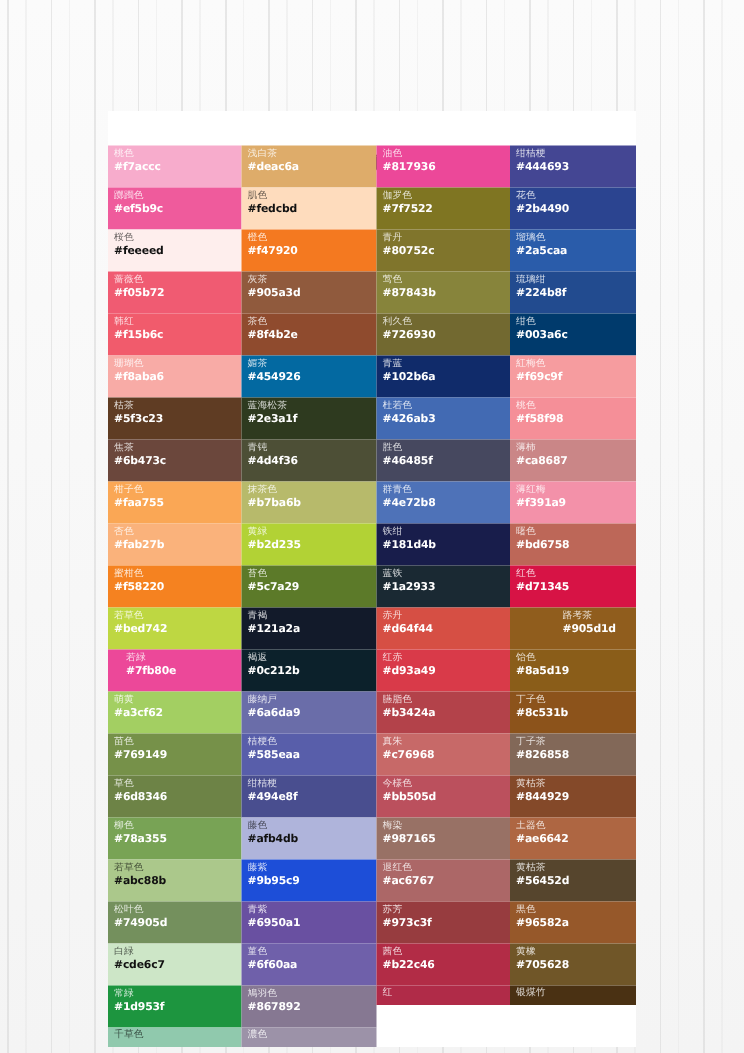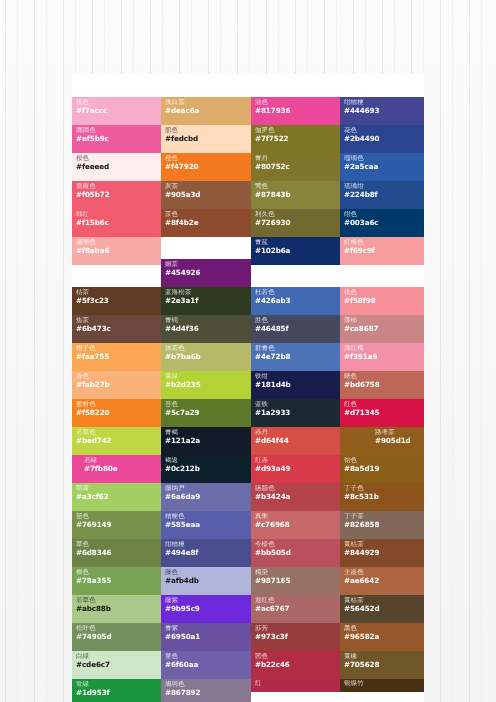--- a/index.html
+++ b/index.html
@@ -192,21 +192,21 @@
         <span class="sw-hex">#726930</span>
       </div>
       <div class="swatch txt-light" style="background-color: rgb(0, 58, 108);">
         <span class="sw-name">绀色</span>
         <span class="sw-hex">#003a6c</span>
       </div>
       <div class="swatch txt-light" style="background-color: rgb(248, 171, 166);">
         <span class="sw-name">珊瑚色</span>
         <span class="sw-hex">#f8aba6</span>
       </div>
-      <div class="swatch txt-light" style="background-color: #701a75; margin-top: 22px;">
+      <div class="swatch txt-light" style="background-color: #0369a1;">
         <span class="sw-name">媚茶</span>
         <span class="sw-hex">#454926</span>
       </div>
       <div class="swatch txt-light" style="background-color: rgb(16, 43, 106);">
         <span class="sw-name">青蓝</span>
         <span class="sw-hex">#102b6a</span>
       </div>
       <div class="swatch txt-light" style="background-color: rgb(246, 156, 159);">
         <span class="sw-name">紅梅色</span>
         <span class="sw-hex">#f69c9f</span>
@@ -384,21 +384,21 @@
         <span class="sw-hex">#987165</span>
       </div>
       <div class="swatch txt-light" style="background-color: rgb(174, 102, 66);">
         <span class="sw-name">土器色</span>
         <span class="sw-hex">#ae6642</span>
       </div>
       <div class="swatch txt-dark" style="background-color: rgb(171, 200, 139);">
         <span class="sw-name">若草色</span>
         <span class="sw-hex">#abc88b</span>
       </div>
-      <div class="swatch txt-light" style="background-color: #6d28d9;">
+      <div class="swatch txt-light" style="background-color: #1d4ed8;">
         <span class="sw-name">藤紫</span>
         <span class="sw-hex">#9b95c9</span>
       </div>
       <div class="swatch txt-light" style="background-color: rgb(172, 103, 103);">
         <span class="sw-name">退红色</span>
         <span class="sw-hex">#ac6767</span>
       </div>
       <div class="swatch txt-light" style="background-color: rgb(86, 69, 45);">
         <span class="sw-name">黄枯茶</span>
         <span class="sw-hex">#56452d</span>

